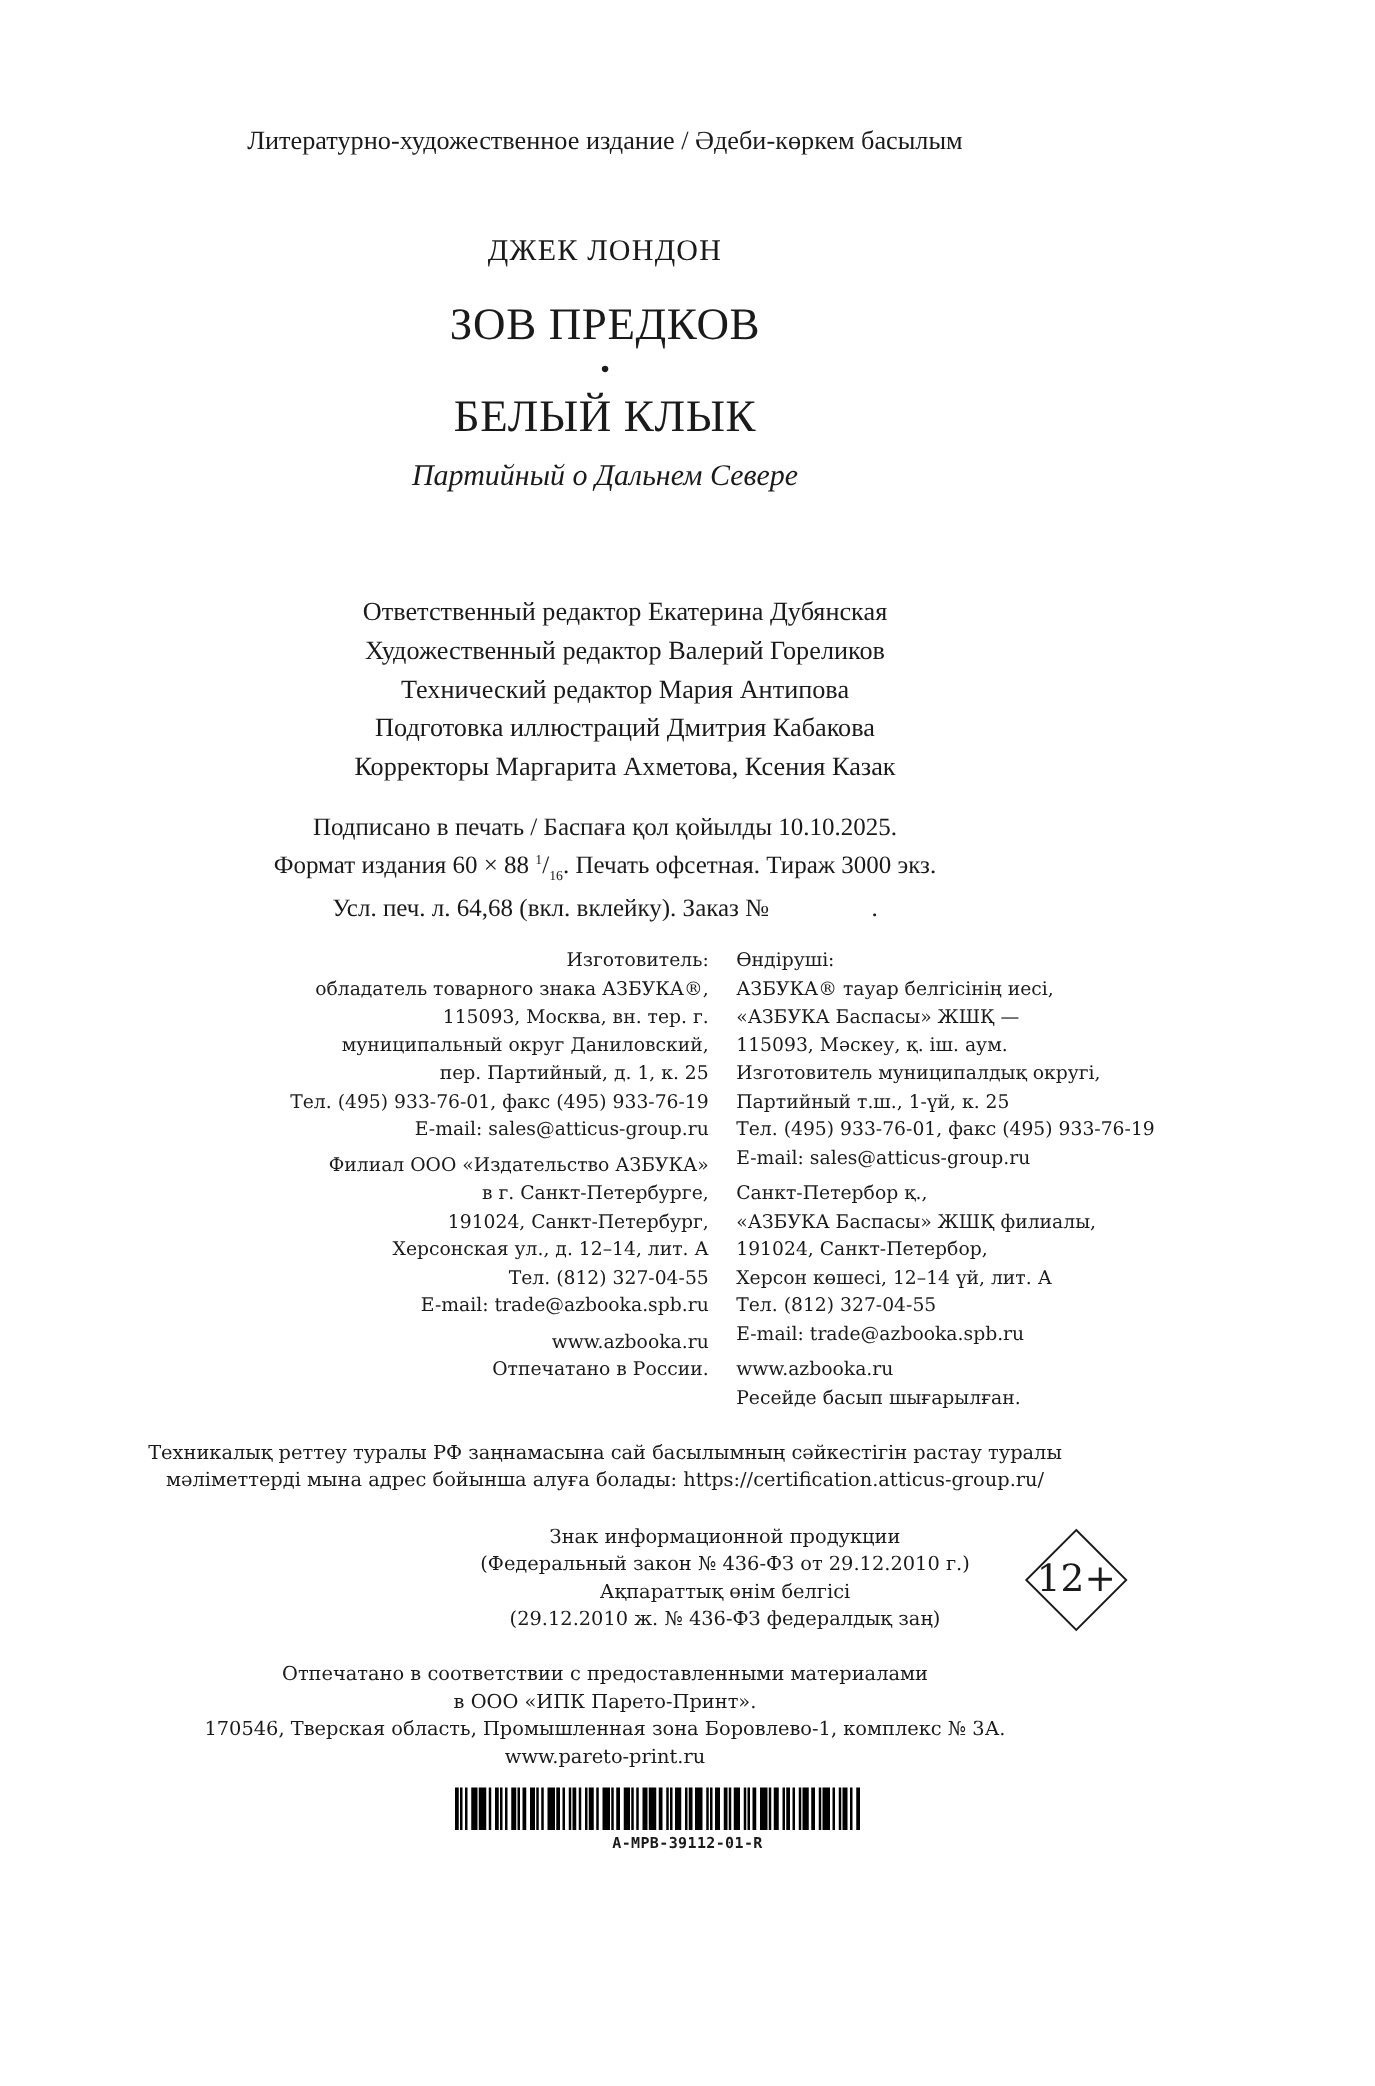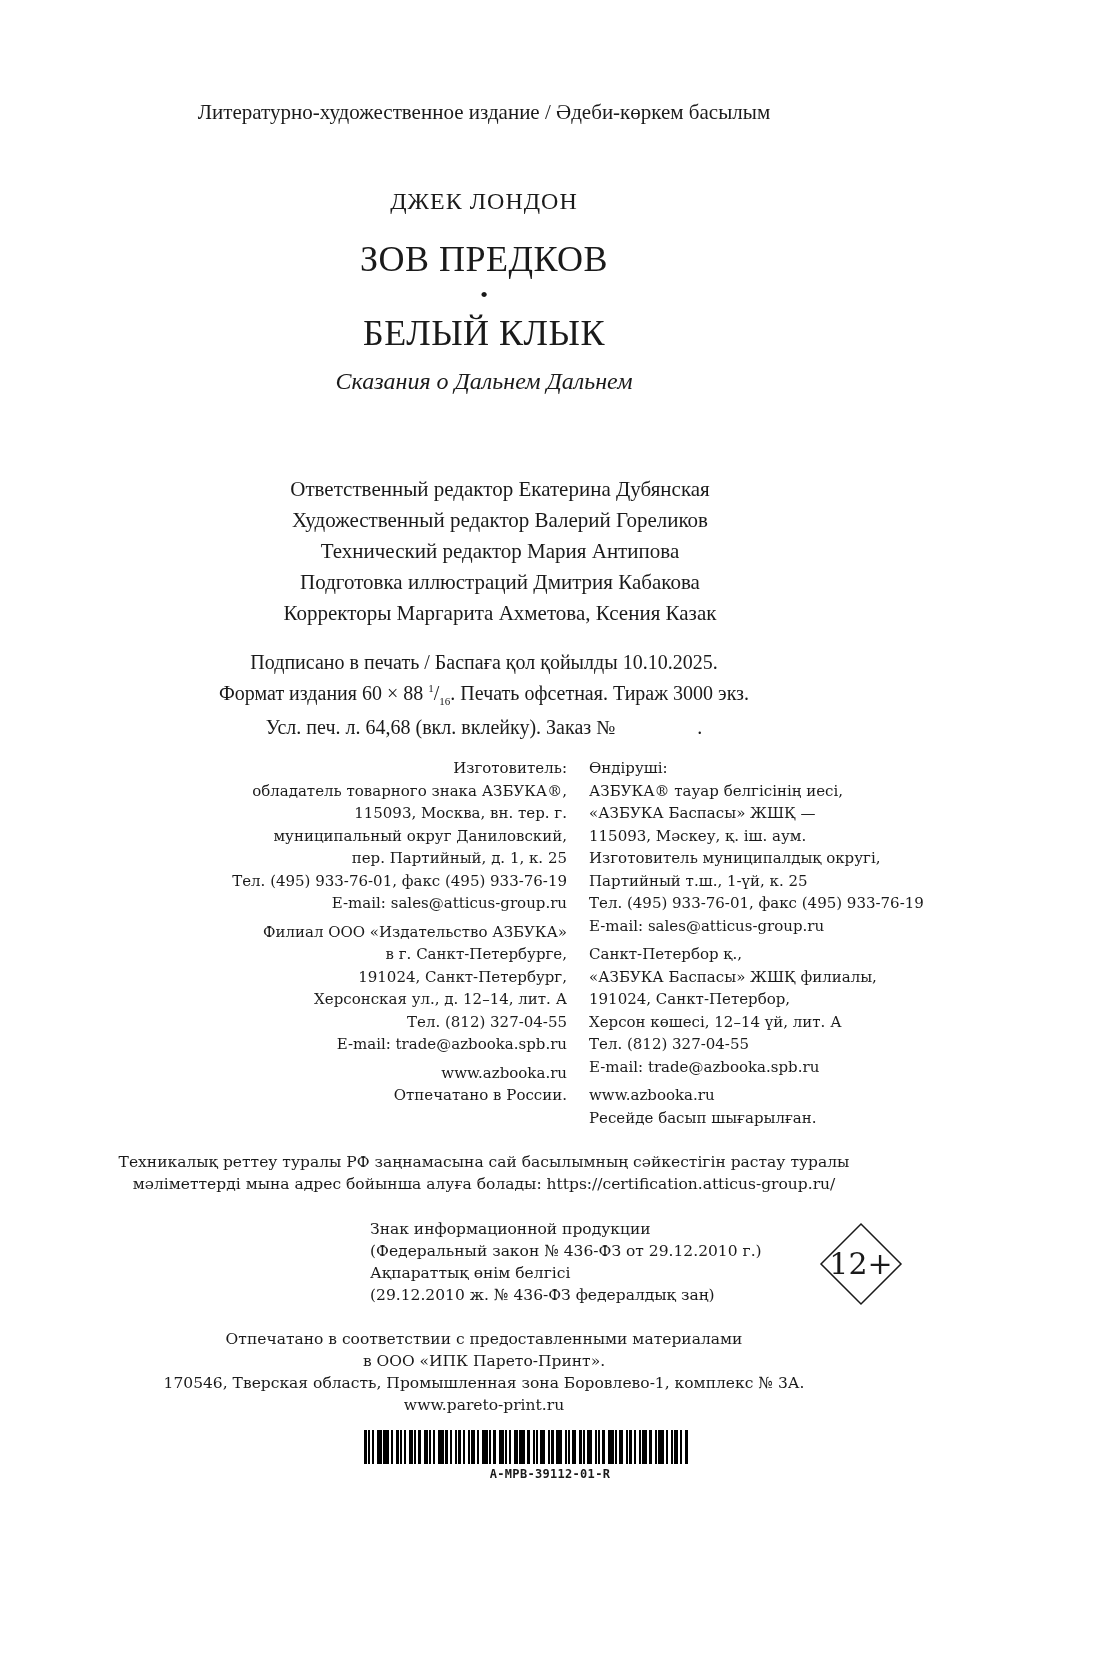--- a/index.html
+++ b/index.html
@@ -20,39 +20,39 @@
   .print-info { top: 649px; font-size: 20px; line-height: 26px; }
   .print-info sup, .print-info sub { font-size: 11px; }
   .order-blank { display: inline-block; width: 82px; }
 
   .cols { position: absolute; top: 757px; left: 0; width: 1100px; font-family: "DejaVu Serif", "Liberation Serif", serif; font-size: 15px; line-height: 22.5px; }
   .col-left { position: absolute; right: 533px; text-align: right; white-space: nowrap; }
   .col-right { position: absolute; left: 589px; text-align: left; white-space: nowrap; }
   .gap { height: 6px; }
 
   .techreg { top: 1151px; font-family: "DejaVu Serif", "Liberation Serif", serif; font-size: 15.5px; line-height: 22px; }
-  .infosign { position: absolute; top: 1218px; left: 370px; width: 420px; text-align: left; font-family: "DejaVu Serif", "Liberation Serif", serif; font-size: 15.5px; line-height: 22px; }
+  .infosign { position: absolute; top: 1218px; left: 370px; width: 420px; text-align: center; font-family: "DejaVu Serif", "Liberation Serif", serif; font-size: 15.5px; line-height: 22px; }
   .age-badge { position: absolute; top: 1222px; left: 819px; width: 84px; height: 84px; }
   .age-badge svg { width: 84px; height: 84px; }
   .age-text { position: absolute; left: 0; top: 0; width: 84px; height: 84px; line-height: 84px; text-align: center; font-size: 30px; font-family: "DejaVu Serif", "Liberation Serif", serif; }
   .printer { top: 1328px; font-family: "DejaVu Serif", "Liberation Serif", serif; font-size: 15.5px; line-height: 22px; }
 
   .barcode { position: absolute; top: 1430px; left: 364px; width: 366px; height: 34px; display: flex; align-items: stretch; }
   .barcode span { display: block; background: #000; margin-right: 2px; }
   .barcode-label { position: absolute; top: 1467px; left: 0; width: 1100px; text-align: center; font-family: "DejaVu Sans Mono", "Liberation Mono", monospace; font-weight: bold; font-size: 12px; letter-spacing: 0.3px; }
 </style>
 </head>
 <body>
 
 <div class="abs series-line">Литературно-художественное издание / Әдеби-көркем басылым</div>
 <div class="abs author">ДЖЕК ЛОНДОН</div>
 <div class="abs title1">ЗОВ ПРЕДКОВ</div>
 <div class="abs bullet">•</div>
 <div class="abs title2">БЕЛЫЙ КЛЫК</div>
-<div class="abs subtitle">Сказания о Дальнем Дальнем</div>
+<div class="abs subtitle">Партийный о Дальнем Севере</div>
 
 <div class="abs credits">
   <div>Ответственный редактор Екатерина Дубянская</div>
   <div>Художественный редактор Валерий Гореликов</div>
   <div>Технический редактор Мария Антипова</div>
   <div>Подготовка иллюстраций Дмитрия Кабакова</div>
   <div>Корректоры Маргарита Ахметова, Ксения Казак</div>
 </div>
 
 <div class="abs print-info">

